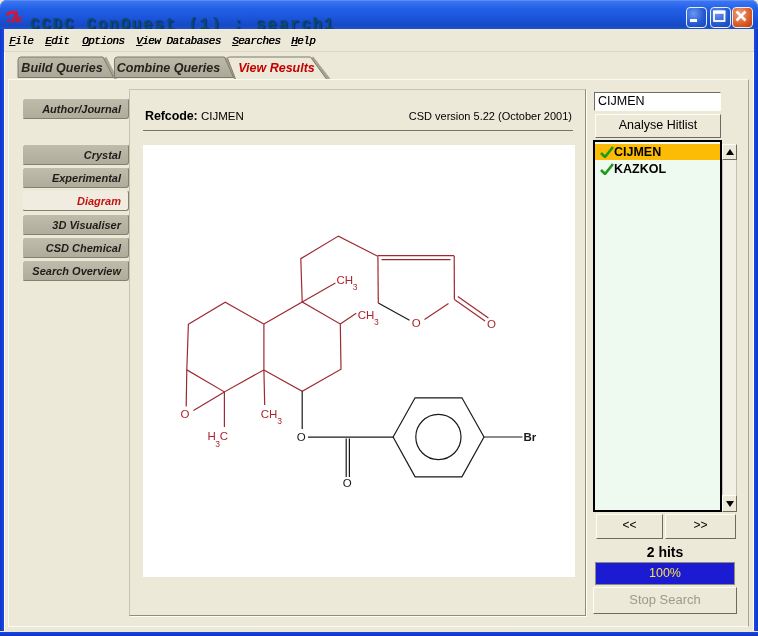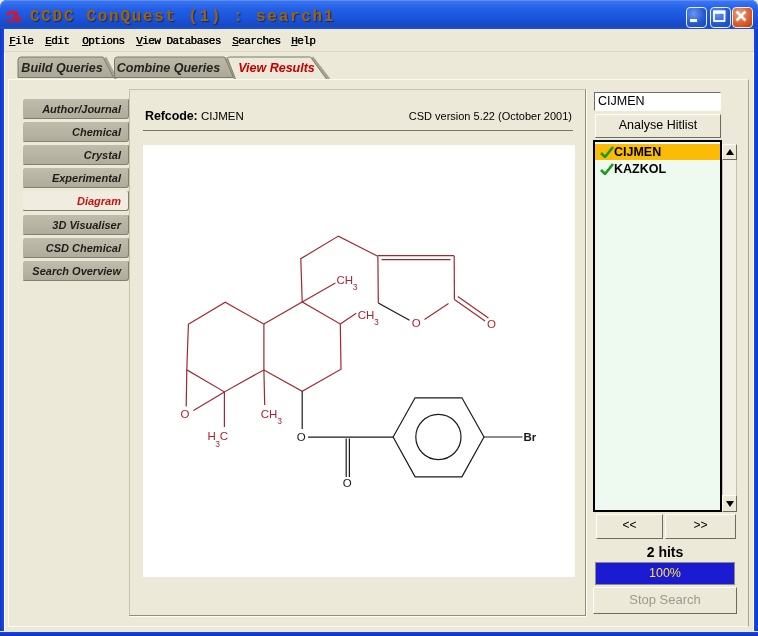--- a/index.html
+++ b/index.html
@@ -7,36 +7,36 @@
        font-family:"Liberation Sans",sans-serif;}
   #win{position:absolute;left:0;top:0;width:758px;height:636px;}
   .abs{position:absolute;}
 
   
   #titlebar{left:0;top:0;width:758px;height:29px;
     background:linear-gradient(180deg,#2a63e8 0%,#3a74f2 6%,#2260e6 30%,#1b55dc 60%,#1649c4 88%,#1d53cc 100%);
     border-radius:7px 7px 0 0;
     box-shadow:inset 0 1px 0 #5a8df5, inset 0 2px 0 #3c74ee;
   }
-  #title-text{left:30px;top:8px;color:#a16207;font-family:"Liberation Mono",monospace;
+  #title-text{left:30px;top:16px;color:#0c4a6e;font-family:"Liberation Mono",monospace;
     font-weight:bold;font-size:16px;letter-spacing:1.7px;white-space:pre;
     text-shadow:1px 1px 1px #0a2a7a;}
   .tbtn{top:7px;width:19px;height:19px;border-radius:4px;border:1px solid #e8f0fc;}
   #btn-min{left:686px;background:radial-gradient(circle at 35% 30%,#6a96f0,#2358d0 60%,#1a46b4);}
   #btn-max{left:710px;background:radial-gradient(circle at 35% 30%,#6a96f0,#2358d0 60%,#1a46b4);}
   #btn-close{left:732px;background:radial-gradient(circle at 35% 30%,#f0a080,#d9561f 65%,#b83a10);}
 
   
   #brd-l{left:0;top:29px;width:5px;height:602px;background:linear-gradient(90deg,#1038c8,#1a47e2 70%,#ffffff 82%);}
   #brd-r{left:753px;top:29px;width:5px;height:602px;background:linear-gradient(270deg,#1038c8,#1a47e2 70%,#ffffff 82%);}
   #brd-b{left:0;top:632px;width:758px;height:4px;background:linear-gradient(180deg,#1a47e2,#0f33c0);}
 
   
   #menubar{left:4px;top:29px;width:750px;height:23px;background:#ece9d8;border-bottom:1px solid #dbd8c6;box-sizing:border-box;
-    font-family:"Liberation Mono",monospace;font-size:11px;letter-spacing:-0.55px;color:#000;text-shadow:0.4px 0 0 #000;}
+    font-family:"Liberation Mono",monospace;font-size:11px;letter-spacing:-0.55px;color:#000;text-shadow:0.4px 0 0 #000;font-style:italic;}
   .mi{position:absolute;top:6px;}
   .mi u{text-decoration:underline;}
 
   
   #page{left:8px;top:79px;width:741px;height:548px;background:#ece9d8;box-sizing:border-box;
     border-top:1.5px solid #fbfaee;border-left:1.5px solid #fbfaee;
     border-bottom:1.5px solid #fbfaee;border-right:1.5px solid #a8a596;}
 
   
   .sbtn{position:absolute;left:22px;width:107px;height:21px;background:linear-gradient(180deg,#c0bcac,#b0ac9c);
@@ -154,21 +154,20 @@
     <path d="M226 25 L217.6 2.5 Q217.5 1 220 1 L300.5 1 L317.6 25 Z" fill="#ece9d8"></path>
     <path d="M226 24.5 L217.6 2.5 Q217.5 1 220 1 L300.5 1 L317.6 24.5" fill="none" stroke="#7e7b6c" stroke-width="1"></path>
     <text x="52" y="16" text-anchor="middle" font-family="Liberation Sans" font-size="12.5" font-weight="bold" font-style="italic" fill="#24241e">Build Queries</text>
     <text x="158.5" y="16" text-anchor="middle" font-family="Liberation Sans" font-size="12.5" font-weight="bold" font-style="italic" fill="#24241e">Combine Queries</text>
     <text x="266.5" y="16" text-anchor="middle" font-family="Liberation Sans" font-size="12.5" font-weight="bold" font-style="italic" fill="#c40000">View Results</text>
   </svg>
 
   <div id="page" class="abs"></div>
 
   <div class="sbtn" style="top:98px">Author/Journal</div>
-  <div class="sbtn" style="top:121px">Chemical</div>
   <div class="sbtn" style="top:144px">Crystal</div>
   <div class="sbtn" style="top:167px">Experimental</div>
   <div class="sbtn sel" style="top:190px">Diagram</div>
   <div class="sbtn" style="top:214px">3D Visualiser</div>
   <div class="sbtn" style="top:237px">CSD Chemical</div>
   <div class="sbtn" style="top:260px">Search Overview</div>
 
   <div id="central" class="abs">
     <div id="refcode-l" class="abs">Refcode:</div>
     <div id="refcode-v" class="abs">CIJMEN</div>

